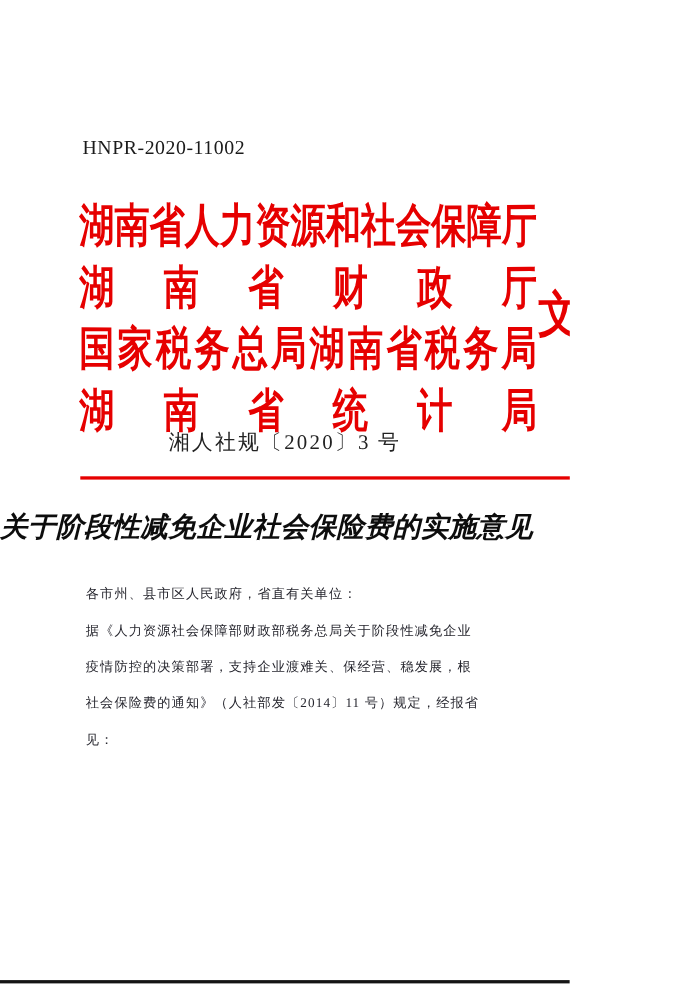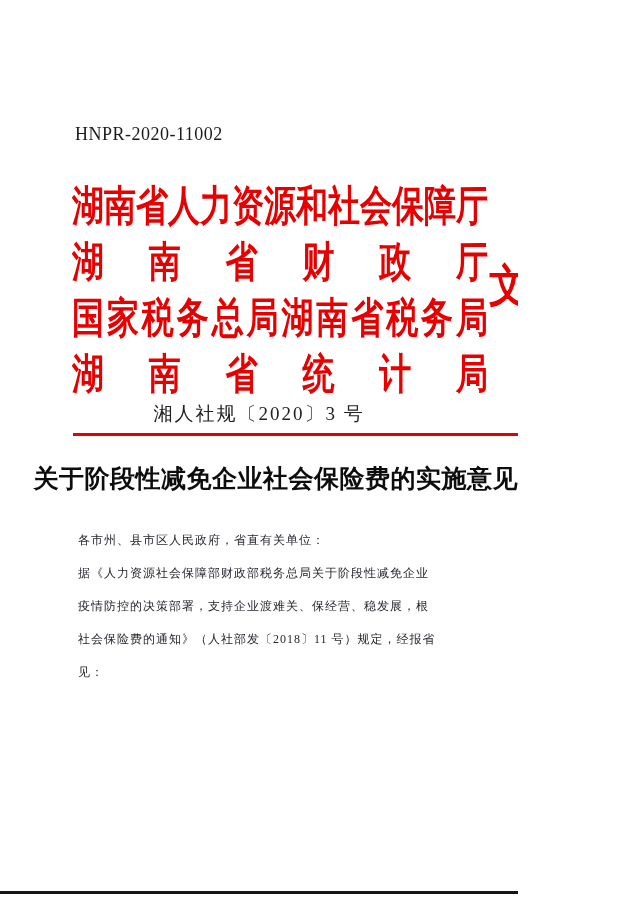--- a/index.html
+++ b/index.html
@@ -51,45 +51,46 @@
     font-size: 45px;
     font-weight: 700;
     color: var(--accent, #e60000);
     transform: scaleX(0.84);
     transform-origin: left top;
     white-space: nowrap;
   }
   .doc-number {
     position: absolute;
     left: 0;
-    top: 401px;
+    top: 389px;
     width: 100%;
     text-align: center;
     font-size: 19px;
     letter-spacing: 2px;
     color: #222222;
   }
   .red-rule {
     position: absolute;
     left: 73px;
     top: 433px;
     width: 489px;
     height: 3px;
     background: var(--accent, #e60000);
   }
   .doc-title {
     position: absolute;
     left: 0;
     top: 462px;
     width: 100%;
-    text-align: right;
+    text-align: left;
     font-size: 25px;
     font-weight: 700;
     letter-spacing: 0.5px;
     color: #0d0d0d;
+    font-style: italic;
   }
   .body-paragraphs {
     position: absolute;
     left: 78px;
     top: 524px;
     width: 500px;
   }
   .body-line {
     height: 33px;
     line-height: 33px;
@@ -167,19 +168,19 @@
   <div class="doc-number">湘人社规〔2020〕3 号</div>
 
   <div class="red-rule"></div>
 
   <div class="doc-title">关于阶段性减免企业社会保险费的实施意见</div>
 
   <div class="body-paragraphs">
     <div class="body-line">各市州、县市区人民政府，省直有关单位：</div>
     <div class="body-line">据《人力资源社会保障部财政部税务总局关于阶段性减免企业</div>
     <div class="body-line">疫情防控的决策部署，支持企业渡难关、保经营、稳发展，根</div>
-    <div class="body-line">社会保险费的通知》（人社部发〔2018〕11 号）规定，经报省</div>
+    <div class="body-line">社会保险费的通知》（人社部发〔2014〕11 号）规定，经报省</div>
     <div class="body-line">见：</div>
   </div>
 
   <div class="page-edge"></div>
 
 </div>
 
 </body></html>

